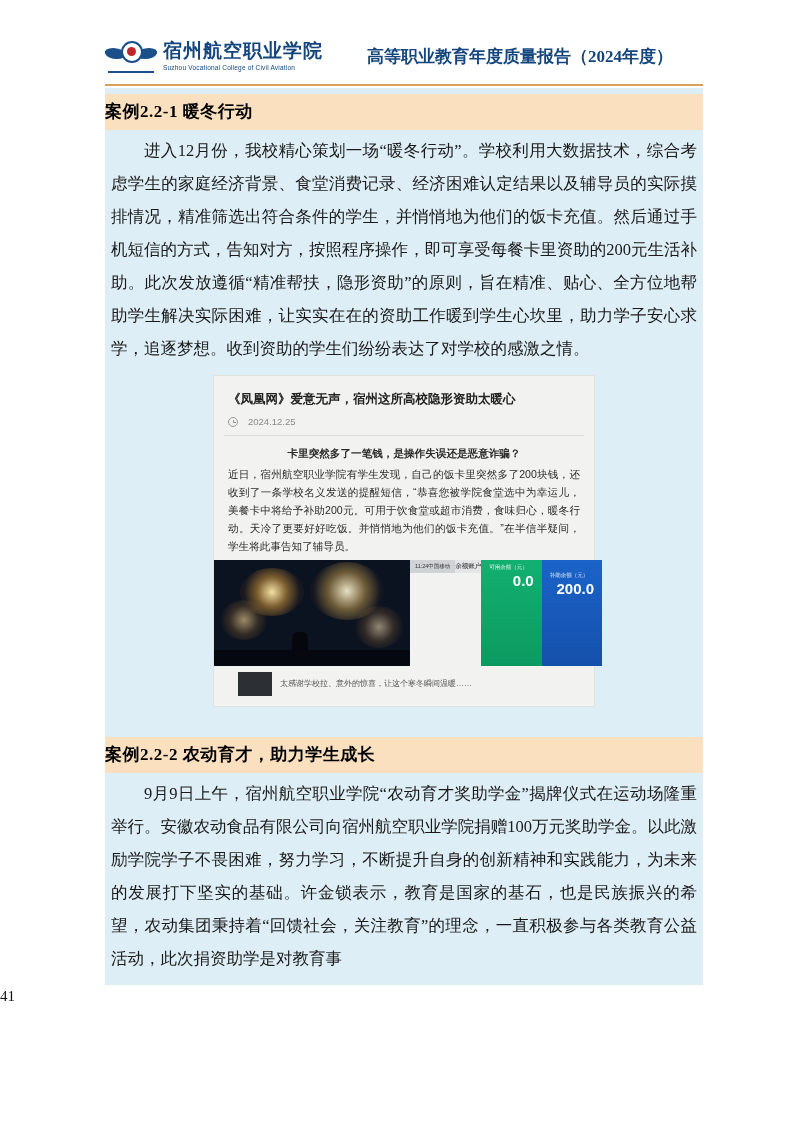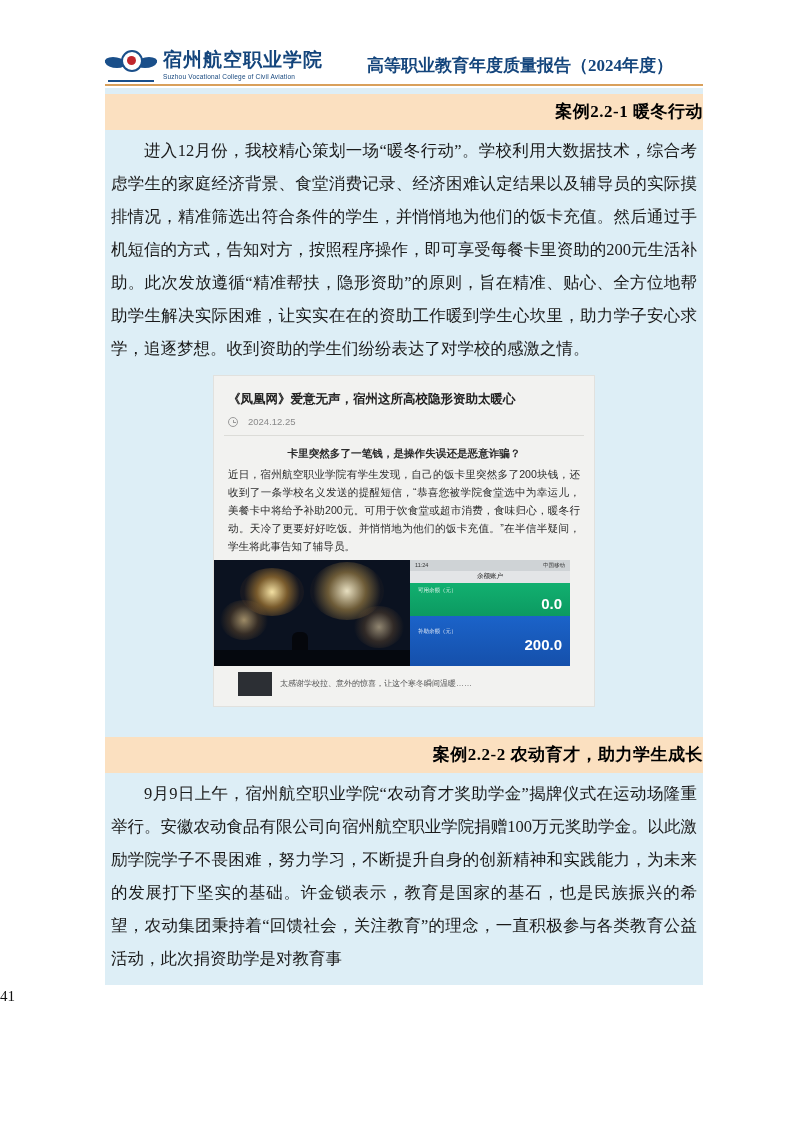--- a/index.html
+++ b/index.html
@@ -15,21 +15,21 @@
   }
   .page {
     position: relative;
     width: 793px; height: 1122px;
     background: #ffffff;
   }
 
   
   .header {
     position: absolute;
-    top: 39px; left: 105px; right: 90px;
+    top: 30px; left: 105px; right: 90px;
     height: 52px;
     display: flex;
     align-items: center;
   }
   .logo-wrap {
     display: flex;
     align-items: center;
     flex: 0 0 auto;
   }
   .logo-emblem {
@@ -110,21 +110,21 @@
   
   .content {
     position: absolute;
     top: 88px; left: 105px;
     width: 598px;
     background: #ddeef6;
     padding: 6px 0 10px 0;
   }
   .case-banner {
     background: #fbe0c0;
-    text-align: right;
+    text-align: left;
     font-family: "Liberation Serif", serif;
     font-weight: bold;
     font-size: 17px;
     color: #000;
     padding: 6px 0 7px 0;
     letter-spacing: 0.5px;
   }
   .para {
     font-family: "Liberation Serif", serif;
     font-size: 16.5px;
@@ -235,24 +235,23 @@
     background: #05070c;
     border-radius: 6px 6px 2px 2px;
   }
   .ground {
     position: absolute;
     left: 0; bottom: 0;
     width: 100%; height: 16px;
     background: #05080e;
   }
   .media-right {
-    width: 160px; height: 106px;
-    flex: 0 0 auto;
-    display: flex;
-    flex-direction: column;
+    width: 192px; height: 106px;
+    flex: 0 0 auto;
+    display: flex;
   }
   .phone-bar {
     height: 13px;
     background: #cfd3d6;
     display: flex;
     align-items: center;
     justify-content: space-between;
     padding: 0 5px;
     font-family: "Liberation Sans", sans-serif;
     font-size: 5.5px;

